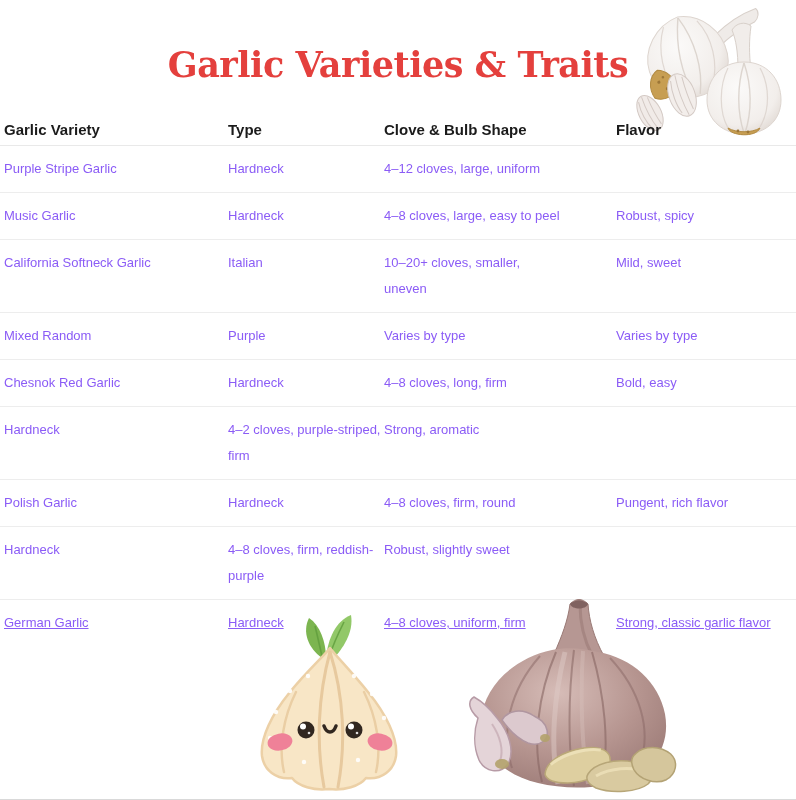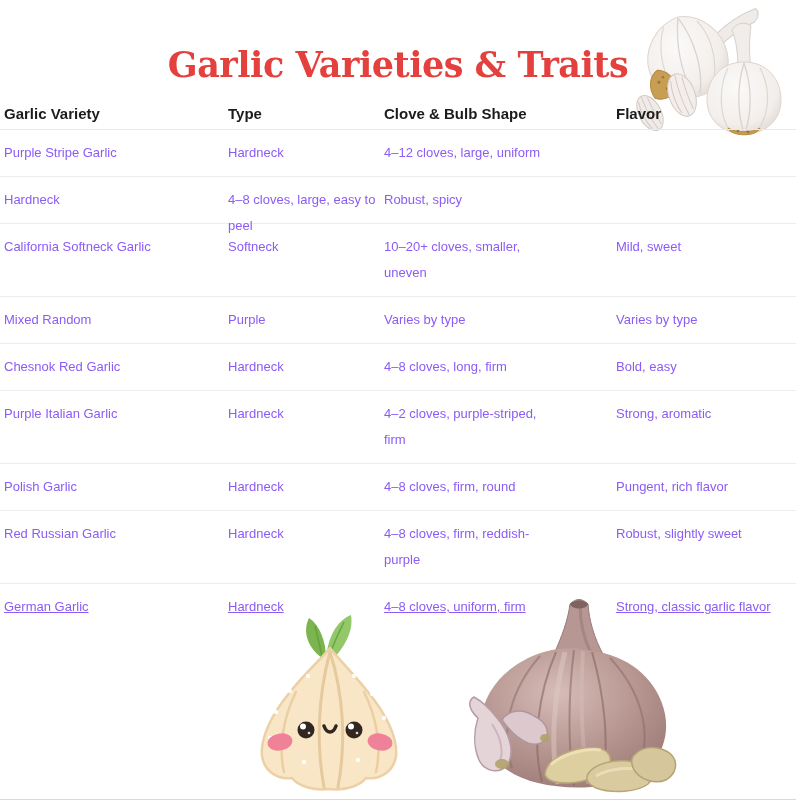--- a/index.html
+++ b/index.html
@@ -5,21 +5,21 @@
   html,body{margin:0;padding:0;background:#fff;}
   .page{
     position:relative;width:796px;height:800px;background:#ffffff;
     overflow:hidden;font-family:"Liberation Sans",sans-serif;
   }
   .title{
     position:absolute;top:44px;left:0;width:100%;margin:0;
     text-align:center;font-family:"DejaVu Serif",serif;font-weight:700;
     font-size:35px;color:#e4403d;letter-spacing:-0.5px;
   }
-  .table{position:absolute;top:97px;left:0;right:0;}
+  .table{position:absolute;top:113px;left:0;right:0;}
   .thead,.trow{
     display:grid;grid-template-columns:224px 156px 232px 1fr;
     padding-left:4px;padding-right:4px;box-sizing:border-box;
   }
   .thead{
     height:33px;align-items:center;border-bottom:1px solid #e9e9e9;
     font-weight:700;color:#1b1b1b;font-size:15px;
   }
   .trow{
     height:47px;padding-top:10px;border-bottom:1px solid #ededed;
@@ -94,58 +94,57 @@
       <div class="c3">Clove &amp; Bulb Shape</div>
       <div class="c4">Flavor</div>
     </div>
 
     <div class="trow">
       <div class="c1">Purple Stripe Garlic</div>
       <div class="c2">Hardneck</div>
       <div class="c3">4–12 cloves, large, uniform</div>
     </div>
     <div class="trow">
+      <div class="c1">Music Garlic</div>
       <div class="c2">Hardneck</div>
       <div class="c3">4–8 cloves, large, easy to peel</div>
       <div class="c4">Robust, spicy</div>
     </div>
     <div class="trow tall">
       <div class="c1">California Softneck Garlic</div>
-      <div class="c2">Softneck</div>
+      <div class="c2">Italian</div>
       <div class="c3">10–20+ cloves, smaller,
 uneven</div>
       <div class="c4">Mild, sweet</div>
     </div>
     <div class="trow">
       <div class="c1">Mixed Random</div>
       <div class="c2">Purple</div>
       <div class="c3">Varies by type</div>
       <div class="c4">Varies by type</div>
     </div>
     <div class="trow">
       <div class="c1">Chesnok Red Garlic</div>
       <div class="c2">Hardneck</div>
       <div class="c3">4–8 cloves, long, firm</div>
       <div class="c4">Bold, easy</div>
     </div>
     <div class="trow tall">
-      <div class="c1">Purple Italian Garlic</div>
       <div class="c2">Hardneck</div>
       <div class="c3">4–2 cloves, purple-striped,
 firm</div>
       <div class="c4">Strong, aromatic</div>
     </div>
     <div class="trow">
       <div class="c1">Polish Garlic</div>
       <div class="c2">Hardneck</div>
       <div class="c3">4–8 cloves, firm, round</div>
       <div class="c4">Pungent, rich flavor</div>
     </div>
     <div class="trow tall">
-      <div class="c1">Red Russian Garlic</div>
       <div class="c2">Hardneck</div>
       <div class="c3">4–8 cloves, firm, reddish-
 purple</div>
       <div class="c4">Robust, slightly sweet</div>
     </div>
     <div class="trow last">
       <div class="c1">German Garlic</div>
       <div class="c2">Hardneck</div>
       <div class="c3">4–8 cloves, uniform, firm</div>
       <div class="c4">Strong, classic garlic flavor</div>

